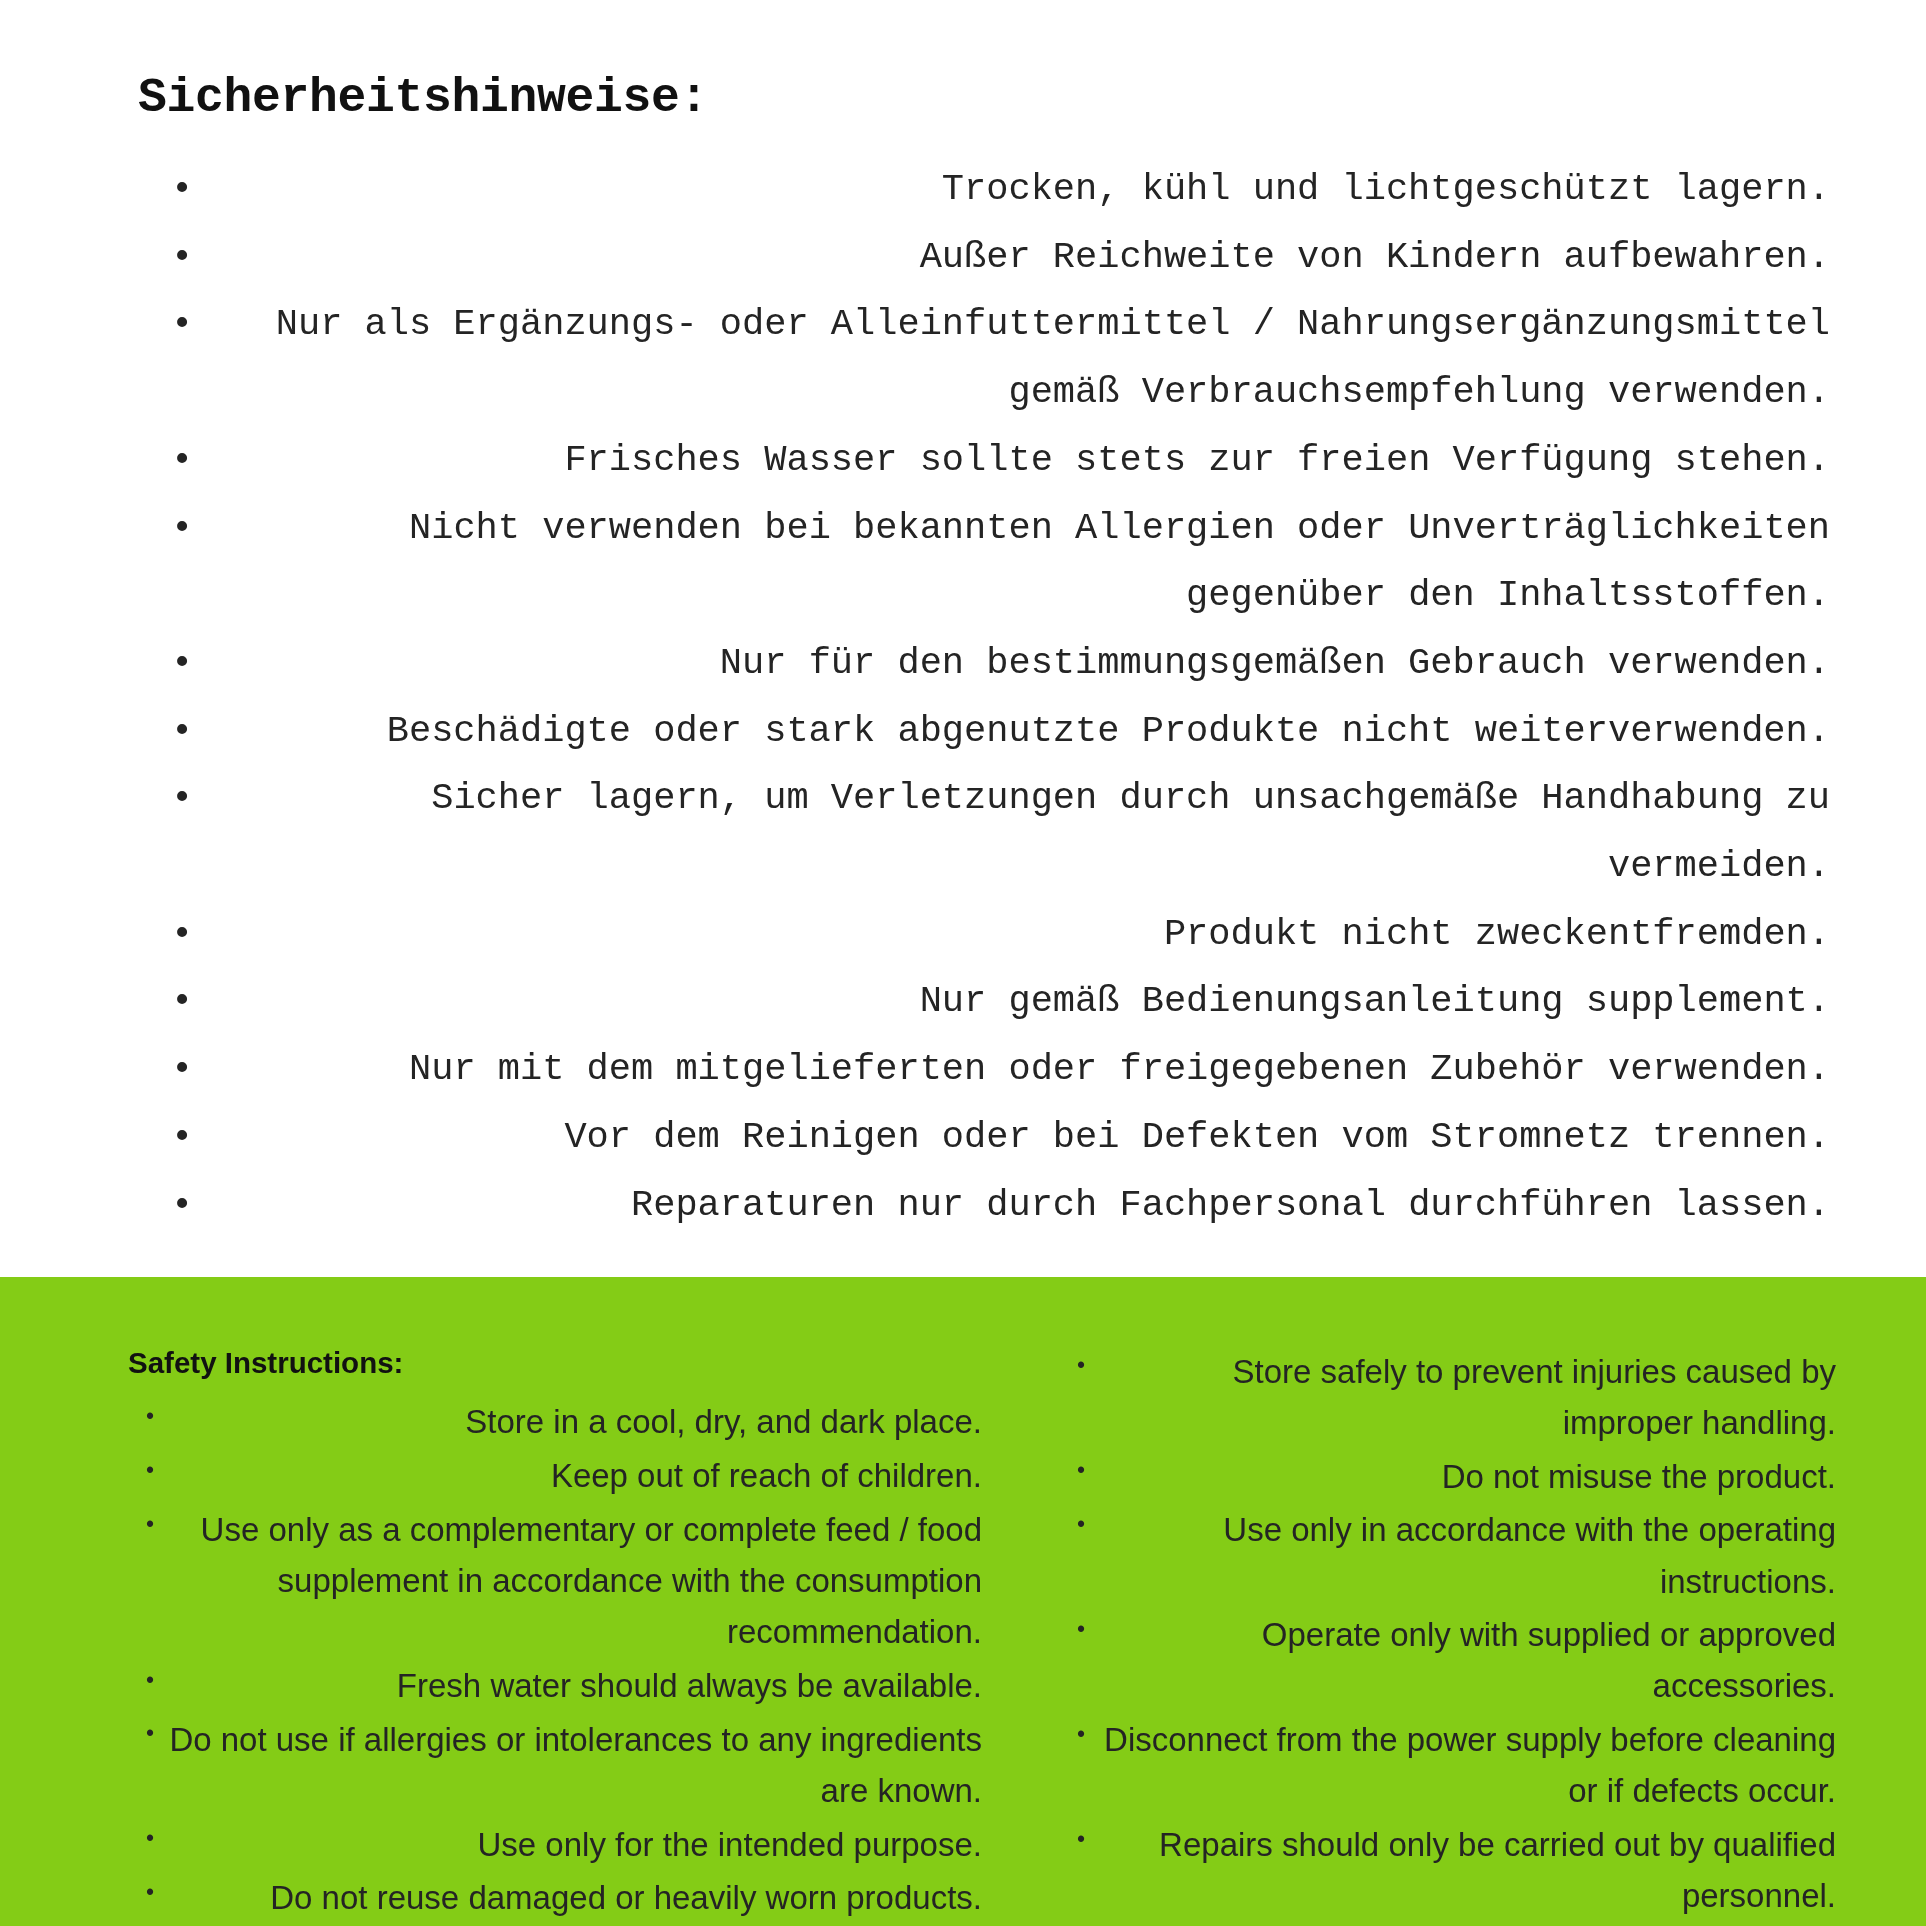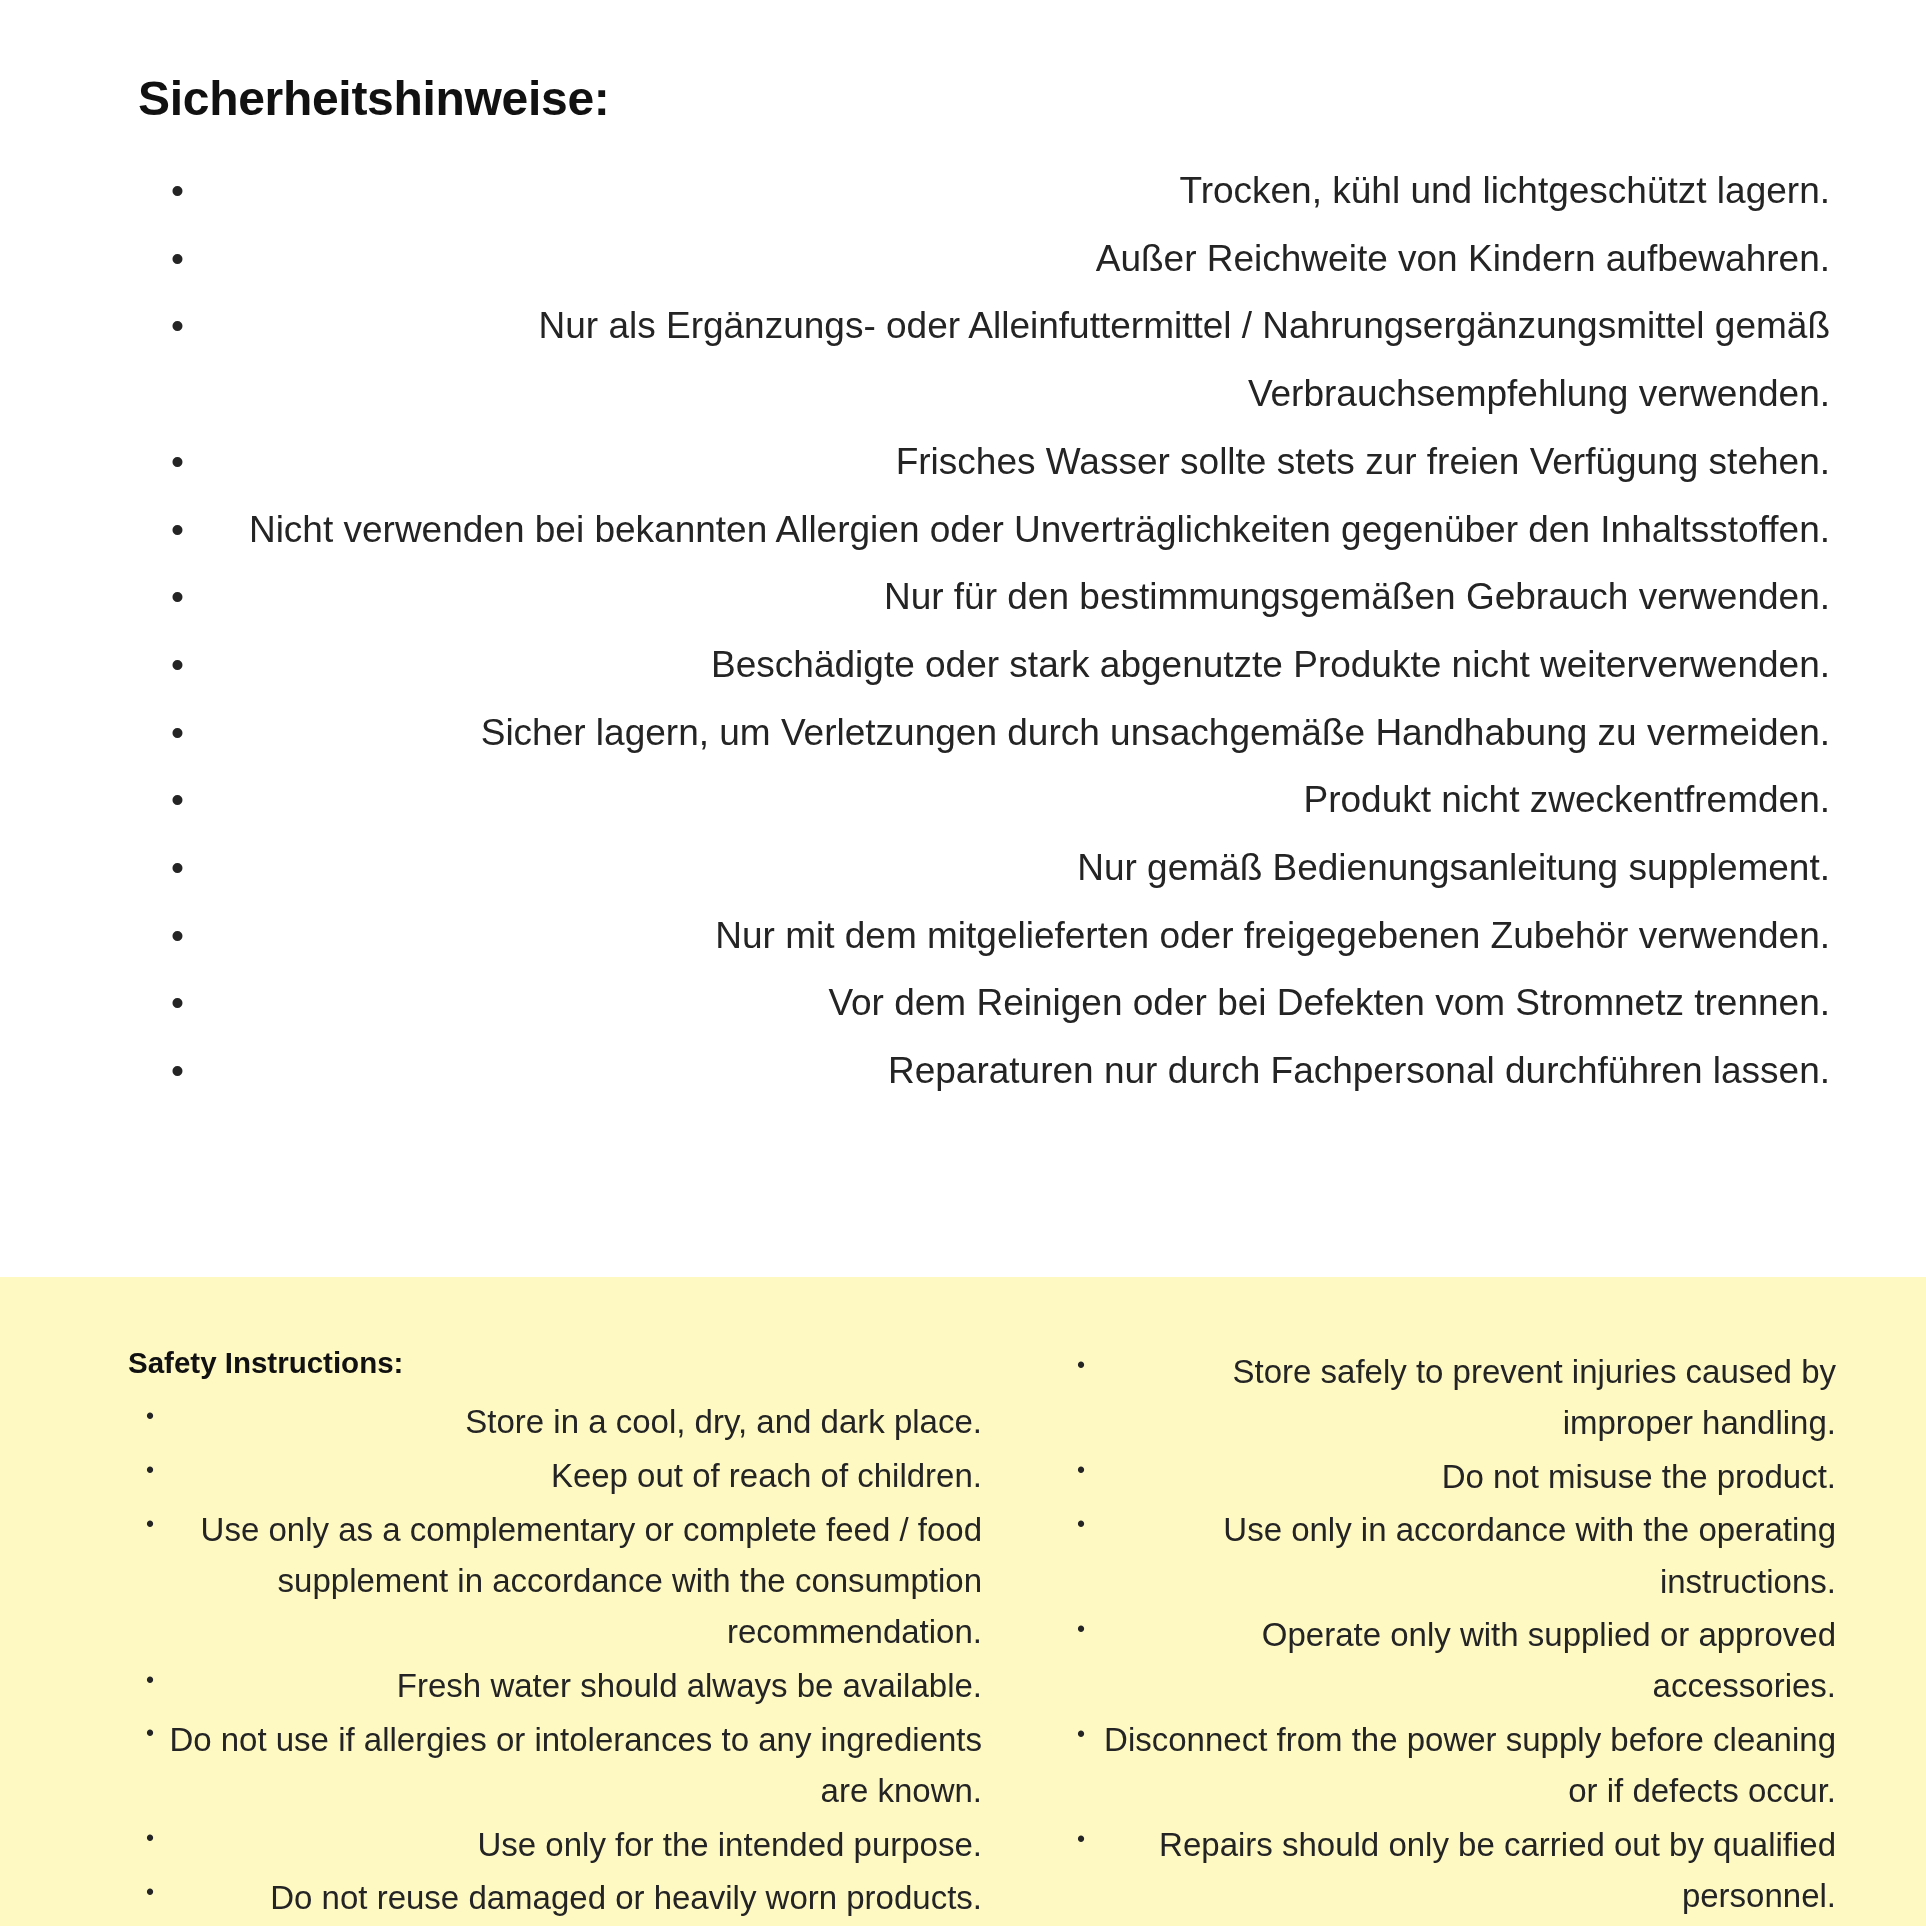--- a/index.html
+++ b/index.html
@@ -19,20 +19,21 @@
     height: 1926px;
     display: flex;
     flex-direction: column;
   }
 
   
   .german-section {
     box-sizing: border-box;
     height: 1315px;
     padding: 71px 96px 0 138px;
+    font-family: Liberation Mono, monospace;
   }
   .german-title {
     font-size: 48px;
     font-weight: 700;
     color: #111111;
     margin: 0 0 31px 0;
     letter-spacing: -0.3px;
   }
   ul.bullet-list {
     list-style: none;
@@ -54,21 +55,21 @@
     content: "\2022";
     position: absolute;
     left: 0;
     color: #242424;
   }
 
   
   .english-section {
     box-sizing: border-box;
     flex: 1;
-    background: #fef9c3;
+    background: #84cc16;
     padding: 69px 90px 0 128px;
     display: flex;
     gap: 77px;
   }
   .col {
     box-sizing: border-box;
   }
   .col-left  { width: 854px; }
   .col-right { width: 777px; }
   .english-title {

